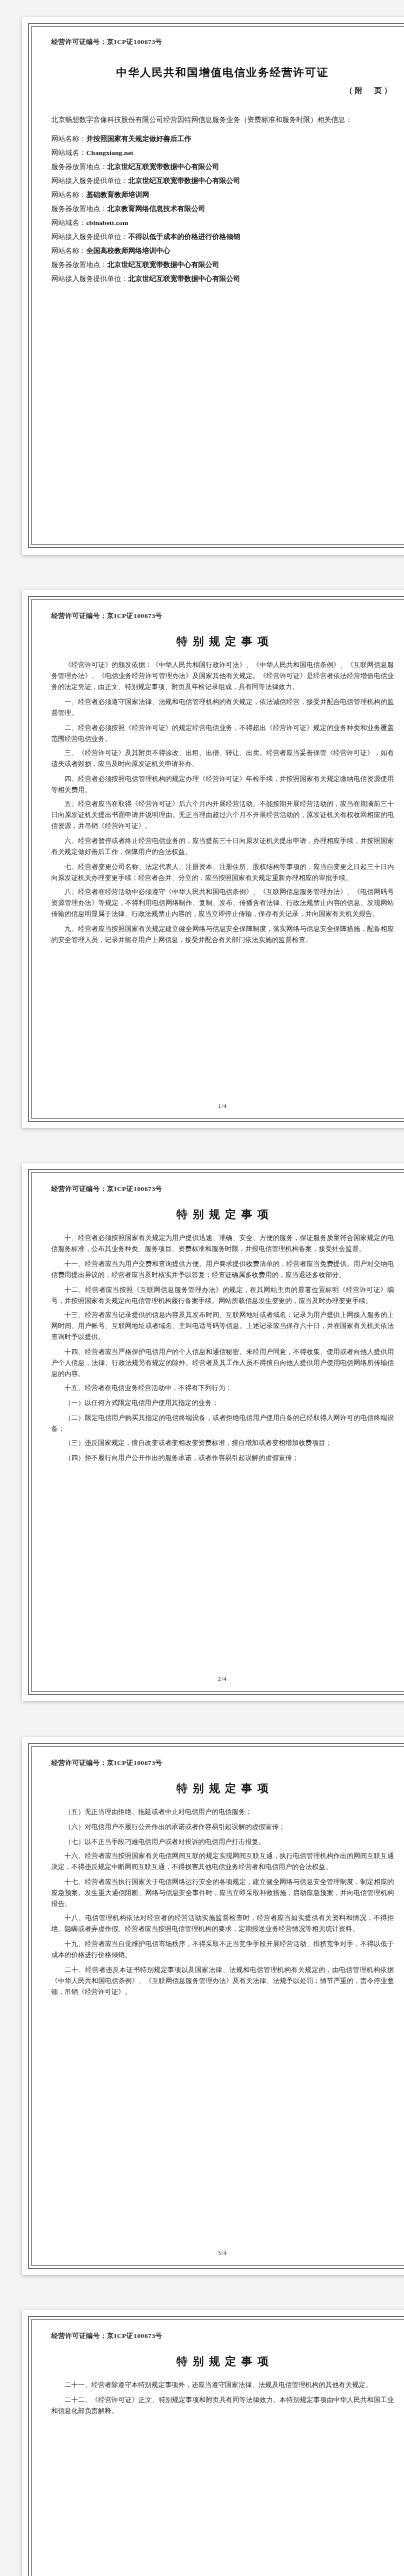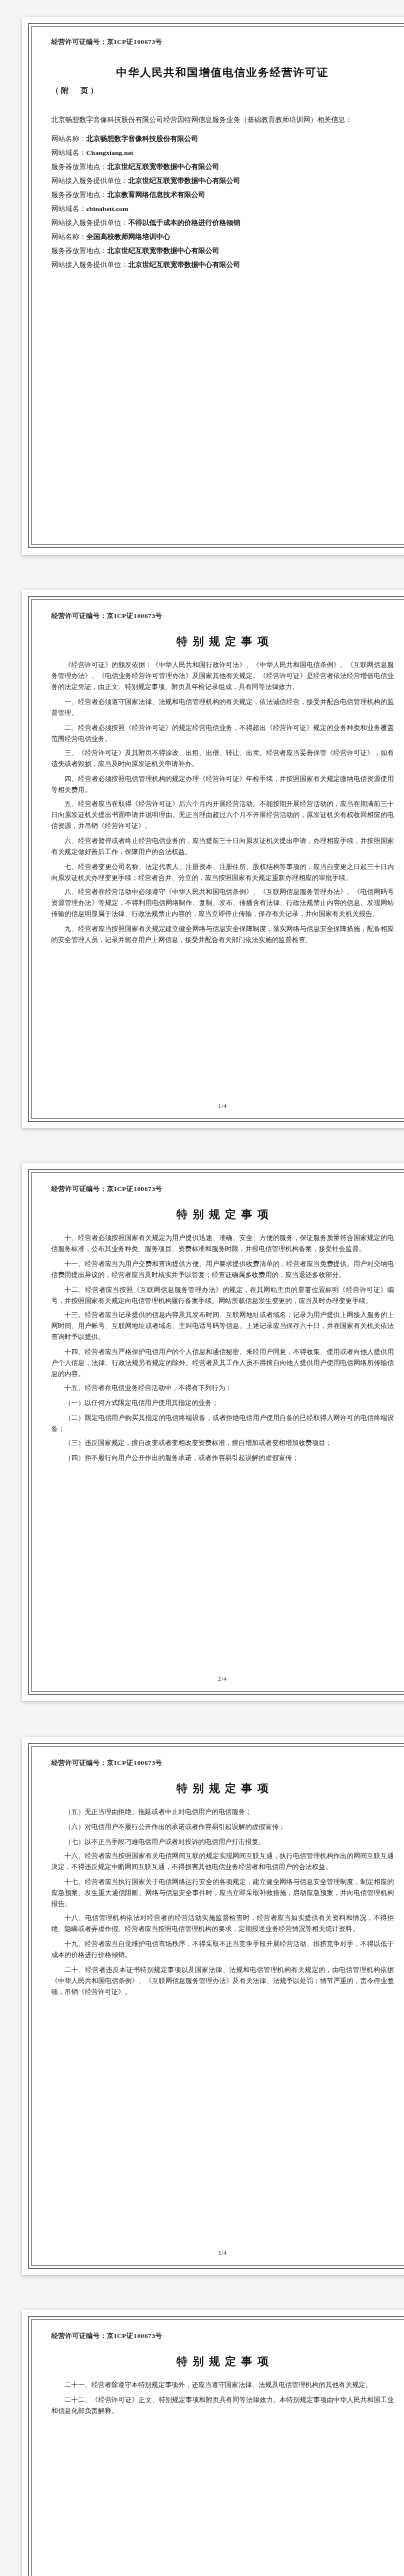--- a/index.html
+++ b/index.html
@@ -50,21 +50,21 @@
   .title {
     margin: 18.5px 0 0 0;
     text-align: center;
     font-size: 10.8px;
     font-weight: bold;
     letter-spacing: 1px;
     color: #111111;
   }
   .subtitle {
     margin-top: 6.2px;
-    text-align: left;
+    text-align: right;
     font-size: 7.7px;
     font-weight: bold;
     letter-spacing: 2.1px;
   }
   .intro {
     margin: 18.5px 0 4.1px 0;
     font-size: 7px;
     line-height: 13.4px;
     text-align: justify;
   }
@@ -106,33 +106,36 @@
 <div class="canvas">
 
   <section class="page" style="top:16.5px">
     <div class="frame"></div>
     <div class="inner">
       <div class="license-no">
         <span>经营许可证编号：</span><span>京ICP证100673号</span>
       </div>
       <h1 class="title">中华人民共和国增值电信业务经营许可证</h1>
       <div class="subtitle">（附　页）</div>
-      <p class="intro">北京畅想数字音像科技股份有限公司经营因特网信息服务业务（基础教育教师培训网）相关信息：</p>
-      <div>
-          <div class="kv">
-          <span class="kv-label">网站名称：</span><span class="kv-value">北京畅想数字音像科技股份有限公司</span>
+      <p class="intro">北京畅想数字音像科技股份有限公司经营因特网信息服务业务（资费标准和服务时限）相关信息：</p>
+      <div>
+          <div class="kv">
+          <span class="kv-label">网站名称：</span><span class="kv-value">并按照国家有关规定做好善后工作</span>
         </div>
           <div class="kv">
           <span class="kv-label">网站域名：</span><span class="kv-value">Changxiang.net</span>
         </div>
           <div class="kv">
           <span class="kv-label">服务器放置地点：</span><span class="kv-value">北京世纪互联宽带数据中心有限公司</span>
         </div>
           <div class="kv">
           <span class="kv-label">网站接入服务提供单位：</span><span class="kv-value">北京世纪互联宽带数据中心有限公司</span>
+        </div>
+          <div class="kv">
+          <span class="kv-label">网站名称：</span><span class="kv-value">基础教育教师培训网</span>
         </div>
           <div class="kv">
           <span class="kv-label">服务器放置地点：</span><span class="kv-value">北京教育网络信息技术有限公司</span>
         </div>
           <div class="kv">
           <span class="kv-label">网站域名：</span><span class="kv-value">cbinabett.com</span>
         </div>
           <div class="kv">
           <span class="kv-label">网站接入服务提供单位：</span><span class="kv-value">不得以低于成本的价格进行价格倾销</span>
         </div>

